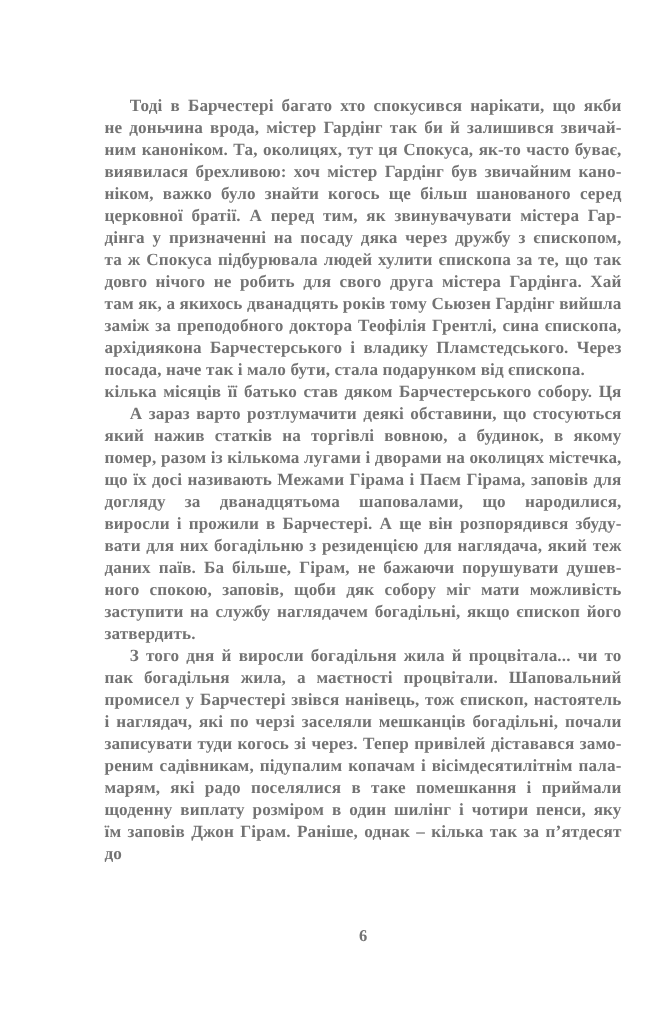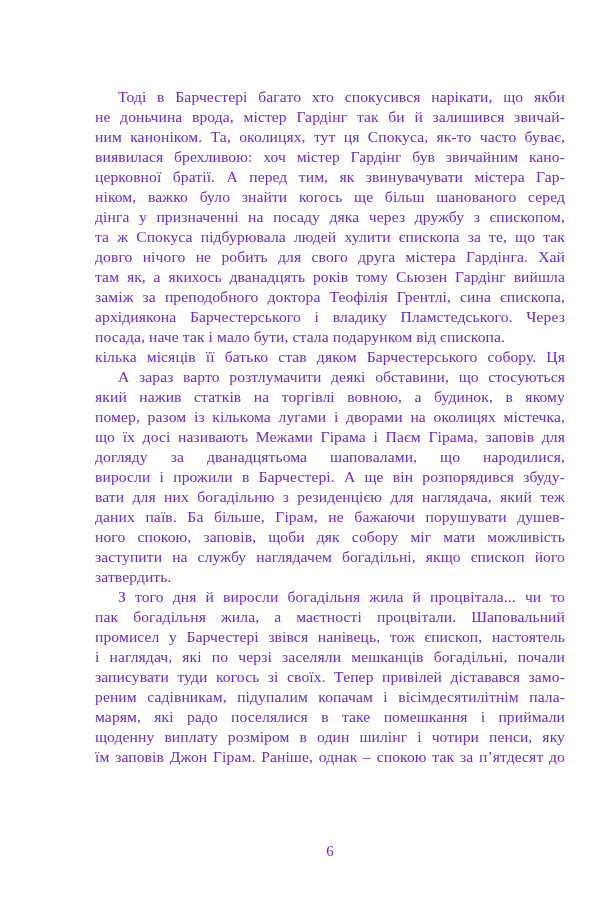--- a/index.html
+++ b/index.html
@@ -40,28 +40,28 @@
     left: 95px;
     width: 470px;
     text-align: center;
     font-size: 15px;
     line-height: 20px;
   }
 </style>
 </head>
 <body>
 
-<div class="page" style="background: rgb(255, 255, 255); color: #6d28d9;">
+<div class="page" style="background: rgb(255, 255, 255); color: #737373; font-weight: bold;">
   <div class="text-block">
       <div class="line indent">Тоді в Барчестері багато хто спокусився нарікати, що якби</div>
       <div class="line">не доньчина врода, містер Гардінг так би й залишився звичай-</div>
       <div class="line">ним каноніком. Та, околицях, тут ця Спокуса, як-то часто буває,</div>
       <div class="line">виявилася брехливою: хоч містер Гардінг був звичайним кано-</div>
+      <div class="line">ніком, важко було знайти когось ще більш шанованого серед</div>
       <div class="line">церковної братії. А перед тим, як звинувачувати містера Гар-</div>
-      <div class="line">ніком, важко було знайти когось ще більш шанованого серед</div>
       <div class="line">дінга у призначенні на посаду дяка через дружбу з єпископом,</div>
       <div class="line">та ж Спокуса підбурювала людей хулити єпископа за те, що так</div>
       <div class="line">довго нічого не робить для свого друга містера Гардінга. Хай</div>
       <div class="line">там як, а якихось дванадцять років тому Сьюзен Гардінг вийшла</div>
       <div class="line">заміж за преподобного доктора Теофілія Грентлі, сина єпископа,</div>
       <div class="line">архідиякона Барчестерського і владику Пламстедського. Через</div>
       <div class="line para-end">посада, наче так і мало бути, стала подарунком від єпископа.</div>
       <div class="line">кілька місяців її батько став дяком Барчестерського собору. Ця</div>
       <div class="line indent">А зараз варто розтлумачити деякі обставини, що стосуються</div>
       <div class="line">який нажив статків на торгівлі вовною, а будинок, в якому</div>
@@ -71,20 +71,20 @@
       <div class="line">виросли і прожили в Барчестері. А ще він розпорядився збуду-</div>
       <div class="line">вати для них богадільню з резиденцією для наглядача, який теж</div>
       <div class="line">даних паїв. Ба більше, Гірам, не бажаючи порушувати душев-</div>
       <div class="line">ного спокою, заповів, щоби дяк собору міг мати можливість</div>
       <div class="line">заступити на службу наглядачем богадільні, якщо єпископ його</div>
       <div class="line para-end">затвердить.</div>
       <div class="line indent">З того дня й виросли богадільня жила й процвітала... чи то</div>
       <div class="line">пак богадільня жила, а маєтності процвітали. Шаповальний</div>
       <div class="line">промисел у Барчестері звівся нанівець, тож єпископ, настоятель</div>
       <div class="line">і наглядач, які по черзі заселяли мешканців богадільні, почали</div>
-      <div class="line">записувати туди когось зі своїх. Тепер привілей діставався замо-</div>
+      <div class="line">записувати туди когось зі через. Тепер привілей діставався замо-</div>
       <div class="line">реним садівникам, підупалим копачам і вісімдесятилітнім пала-</div>
       <div class="line">марям, які радо поселялися в таке помешкання і приймали</div>
       <div class="line">щоденну виплату розміром в один шилінг і чотири пенси, яку</div>
-      <div class="line">їм заповів Джон Гірам. Раніше, однак – спокою так за п’ятдесят до</div>
+      <div class="line">їм заповів Джон Гірам. Раніше, однак – кілька так за п’ятдесят до</div>
     </div>
   <div class="page-number">6</div>
 </div>
 
 </body></html>

